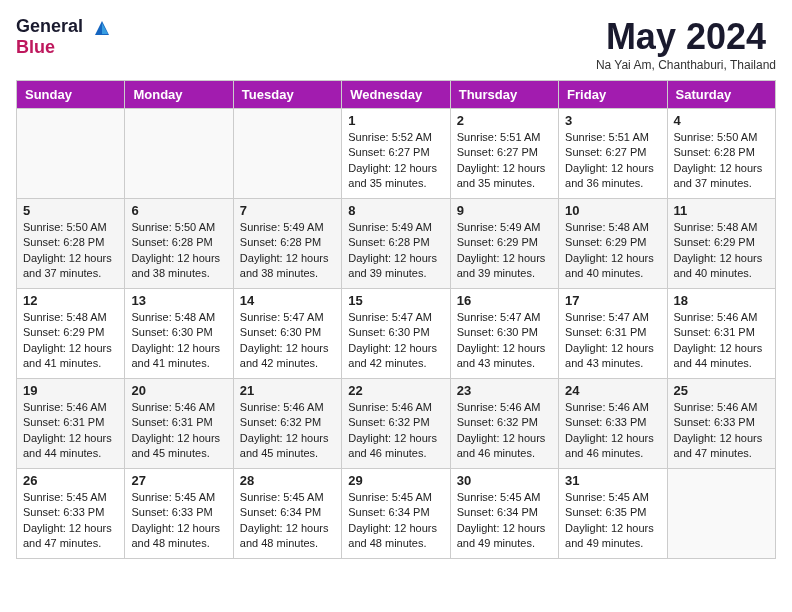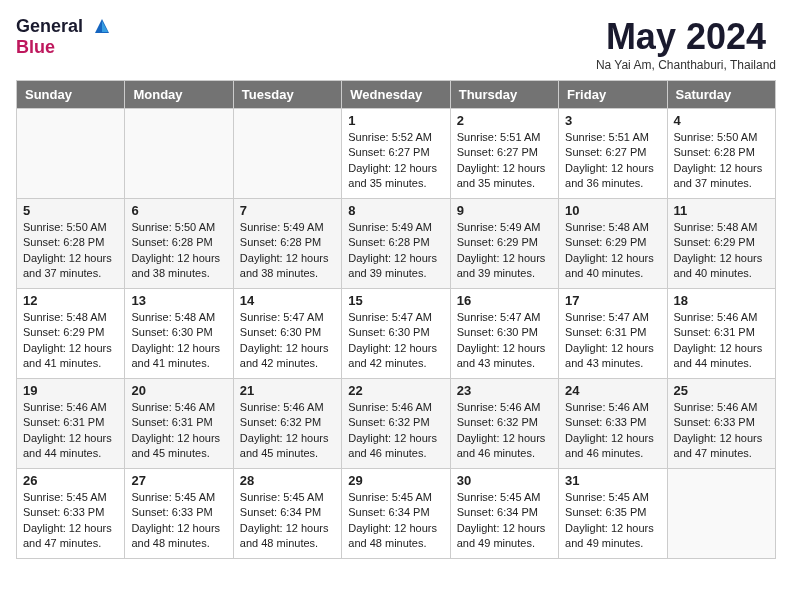--- a/index.html
+++ b/index.html
@@ -26,42 +26,42 @@
       font-weight: bold;
       color: #1a1a2e;
     }
     .logo-blue {
       font-size: 18px;
       font-weight: bold;
       color: #be185d;
     }
     .logo-row {
       display: flex;
-      align-items: center;
+      align-items: flex-end;
       gap: 8px;
     }
     .title-area {
       text-align: center;
     }
     .month-title {
       font-size: 36px;
       font-weight: bold;
       color: #1a1a2e;
     }
     .location-title {
       font-size: 12px;
       color: #333;
     }
     .calendar {
       width: 100%;
       border-collapse: collapse;
       table-layout: fixed;
     }
     .calendar th {
-      background-color: #737373;
+      background-color: #a21caf;
       color: #fff;
       text-align: left;
       padding: 6px 8px;
       font-size: 13px;
       border: 1px solid #ccc;
     }
     .calendar td {
       border: 1px solid #ccc;
       vertical-align: top;
       padding: 4px 6px;

